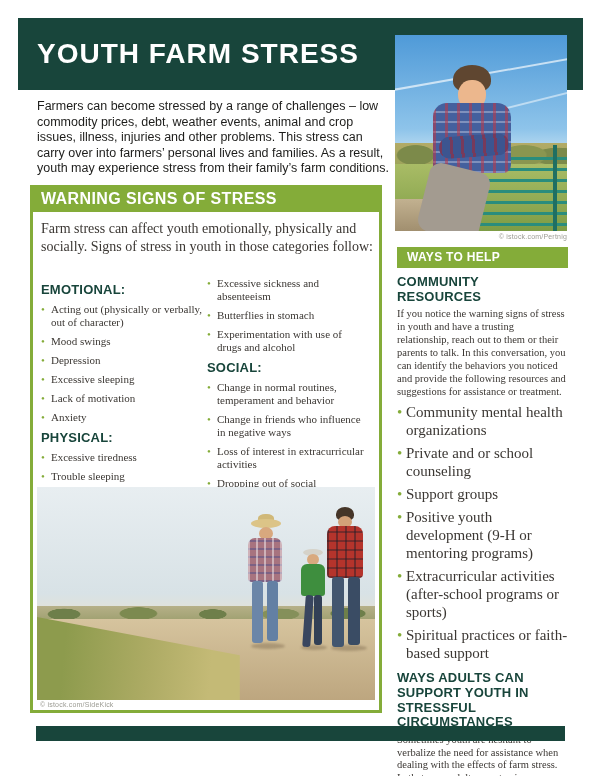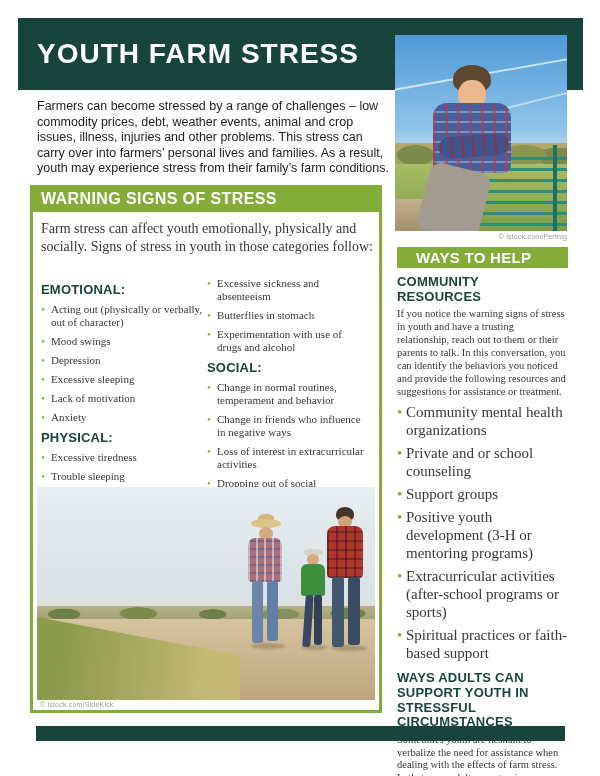--- a/index.html
+++ b/index.html
@@ -111,22 +111,22 @@
   .dd-shirt{ left:4px; top:19px; width:36px; height:52px; border-radius:8px 8px 4px 4px;
     background:
       repeating-linear-gradient(90deg, rgba(30,30,40,.45) 0 2px, transparent 2px 9px),
       repeating-linear-gradient(0deg, rgba(30,30,40,.4) 0 2px, transparent 2px 9px),
       #b5342c; }
   .dd-leg1 { left:9px;  top:70px; width:12px; height:70px; background:#42566f; border-radius:3px; }
   .dd-leg2 { left:25px; top:70px; width:12px; height:68px; background:#3a4c64; border-radius:3px; }
 
   
   .sidebar { position:absolute; left:397px; top:247px; width:171px; }
-  .side-banner { height:21px; background:var(--lt); color:#fff; font-weight:bold; font-size:15px;
-    line-height:21px; padding-left:19px; letter-spacing:.3px; margin-bottom:7px; }
+  .side-banner { height:21px; background:var(--lt); color:#fff; font-weight:bold; font-size:12px;
+    line-height:21px; padding-left:10px; letter-spacing:.3px; margin-bottom:7px; }
   .side-heading { color:var(--dk); font-size:13px; line-height:1.12; font-weight:bold; letter-spacing:.2px; margin-bottom:4px; }
   .side-heading.community { max-width:120px; }
   .side-heading.adults { max-width:138px; margin-top:9px; }
   .side-para { font-family:"Liberation Serif",serif; font-size:10.5px; line-height:1.23; color:var(--serif-ink); margin-bottom:5px; }
   ul.slist { list-style:none; margin-bottom:2px; }
   ul.slist li { font-family:"Liberation Serif",serif; font-size:15px; line-height:1.2; color:var(--serif-ink);
     position:relative; padding-left:9px; margin-bottom:5px; }
   ul.slist li::before { content:"•"; position:absolute; left:0; top:0; color:var(--lt); }
 
   
@@ -248,21 +248,21 @@
   <div class="credit family-credit">© istock.com/SideKick</div>
 
   <div class="sidebar">
     <div class="side-banner">WAYS TO HELP</div>
     <h3 class="side-heading community">COMMUNITY RESOURCES</h3>
     <p class="side-para">If you notice the warning signs of stress in youth and have a trusting relationship, reach out to them or their parents to talk. In this conversation, you can identify the behaviors you noticed and provide the following resources and suggestions for assistance or treatment.</p>
     <ul class="slist">
         <li>Community mental health organizations</li>
         <li>Private and or school counseling</li>
         <li>Support groups</li>
-        <li>Positive youth development (3-H or mentoring programs)</li>
+        <li>Positive youth development (9-H or mentoring programs)</li>
         <li>Extracurricular activities (after-school programs or sports)</li>
         <li>Spiritual practices or faith-based support</li>
       </ul>
     <h3 class="side-heading adults">WAYS ADULTS CAN SUPPORT YOUTH IN STRESSFUL CIRCUMSTANCES</h3>
     <p class="side-para">Sometimes youth are hesitant to verbalize the need for assistance when dealing with the effects of farm stress. In that case, adults can step in as advocates.</p>
     <div class="msu-logo">
       <div class="wm">
         <span class="wm-line1">MICHIGAN STATE</span>
         <span class="wm-line2">UNIVERSITY</span>
       </div>

